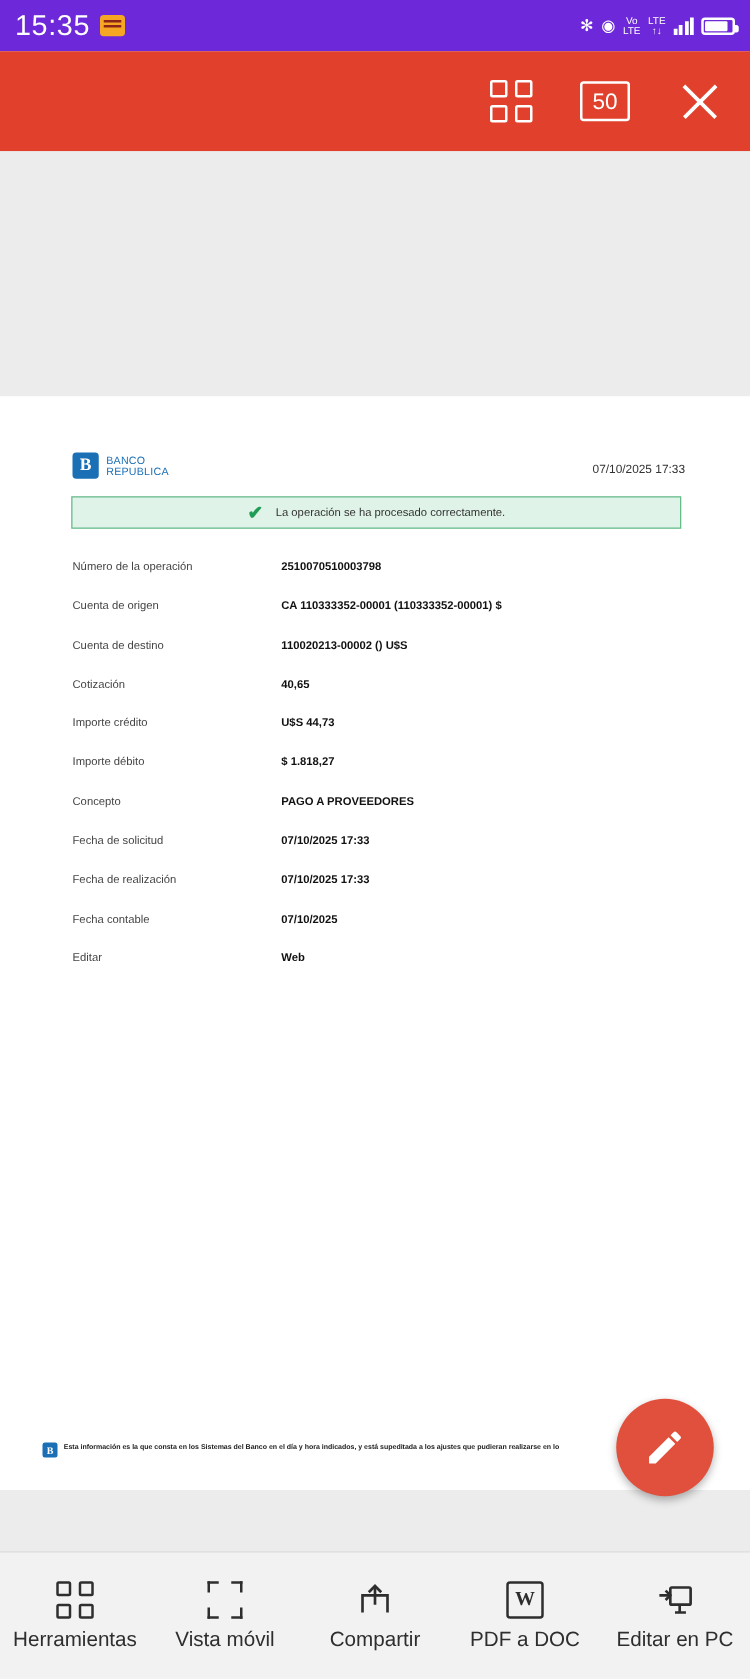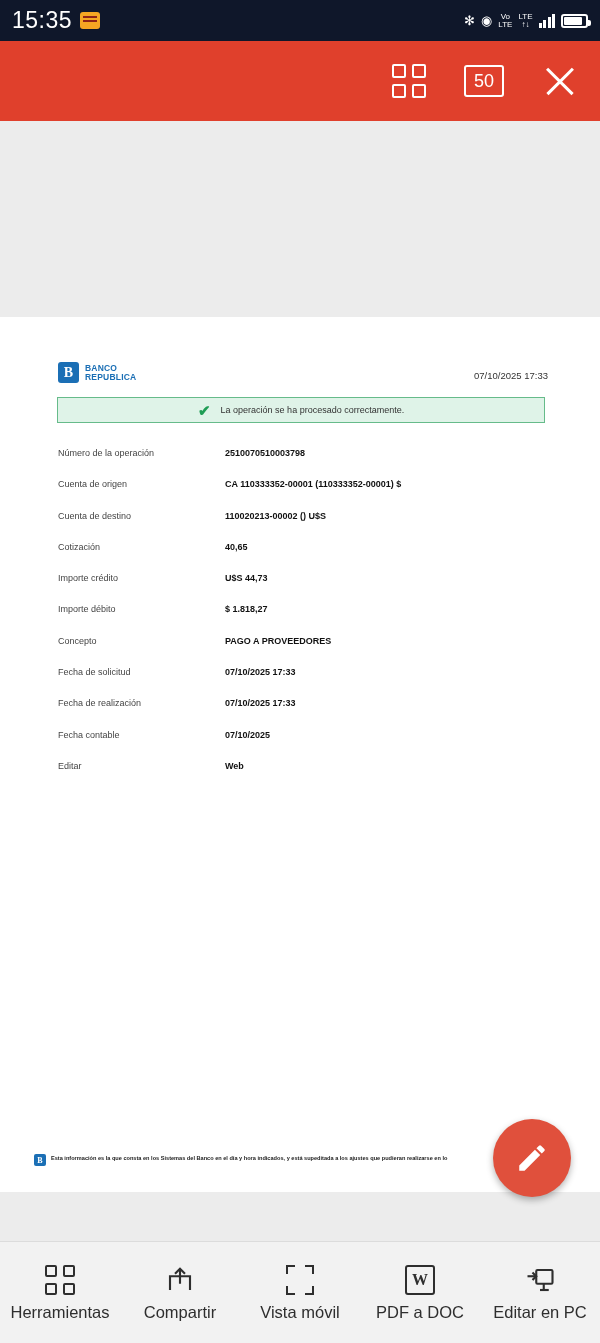--- a/index.html
+++ b/index.html
@@ -6,21 +6,21 @@
   html, body {
     width:600px; height:1343px;
     font-family:"Liberation Sans", sans-serif;
     background:#ffffff;
     overflow:hidden;
   }
   .screen { position:relative; width:600px; height:1343px; background:#ececec; }
 
   
   .statusbar {
-    height:41px; background:#0f172a; color:#ffffff;
+    height:41px; background:#6d28d9; color:#ffffff;
     display:flex; align-items:center; justify-content:space-between;
     padding:0 12px;
   }
   .status-left { display:flex; align-items:center; gap:8px; }
   .status-time { font-size:23px; font-weight:400; letter-spacing:0.5px; }
   .msg-icon {
     width:20px; height:17px; background:#f5a623; border-radius:3px;
     position:relative; display:inline-block;
   }
   .msg-icon:after{
@@ -80,21 +80,21 @@
   }
 
   .doc-head { display:flex; justify-content:space-between; align-items:flex-start;
               padding:45px 52px 0 58px; }
   .logo { display:flex; align-items:center; gap:6px; }
   .logo-mark {
     width:21px; height:21px; background:#1b6fb5; border-radius:3px;
     display:flex; align-items:center; justify-content:center;
     color:#fff; font-size:14px; font-weight:700; font-family:"Liberation Serif", serif;
   }
-  .logo-text { font-size:8.5px; line-height:9px; color:#1b6fb5; font-weight:700; letter-spacing:0.2px;}
+  .logo-text { font-size:8.5px; line-height:9px; color:#1b6fb5; font-weight:400; letter-spacing:0.2px;}
   .doc-date { font-size:9.5px; color:#333; padding-top:8px; }
 
   .doc-title { padding:8px 0 0 58px; font-size:11.5px; font-weight:700; color:#222; }
 
   .alert {
     margin:14px 55px 0 57px; height:26px; background:#dff3e8; border:1px solid #66bb8a;
     display:flex; align-items:center; gap:10px; padding-left:140px;
     font-size:9px; color:#333;
   }
   .check { color:#1f9d55; font-size:15px; font-weight:700; line-height:1; }
@@ -294,39 +294,39 @@
             <span></span>
             <span></span>
             <span></span>
           </span>
       </div>
       <div class="blabel">Herramientas</div>
     </div>
 
     <div class="bitem">
       <div class="bicon">
-        <svg width="32" height="30" viewBox="0 0 24 24" fill="none" stroke="#2e2e2e" stroke-width="1.7">
-          <path d="M4 20V9h16v11"></path>
-          <path d="M12 15V3"></path>
-          <path d="M8 7l4-4 4 4"></path>
-        </svg>
-      </div>
-      <div class="blabel">Compartir</div>
-    </div>
-
-    <div class="bitem">
-      <div class="bicon">
         <span class="i-mobile">
             <i></i>
             <i></i>
             <i></i>
             <i></i>
           </span>
       </div>
       <div class="blabel">Vista móvil</div>
+    </div>
+
+    <div class="bitem">
+      <div class="bicon">
+        <svg width="32" height="30" viewBox="0 0 24 24" fill="none" stroke="#2e2e2e" stroke-width="1.7">
+          <path d="M4 20V9h16v11"></path>
+          <path d="M12 15V3"></path>
+          <path d="M8 7l4-4 4 4"></path>
+        </svg>
+      </div>
+      <div class="blabel">Compartir</div>
     </div>
 
     <div class="bitem">
       <div class="bicon">
         <span class="i-word">W</span>
       </div>
       <div class="blabel">PDF a DOC</div>
     </div>
 
     <div class="bitem">

